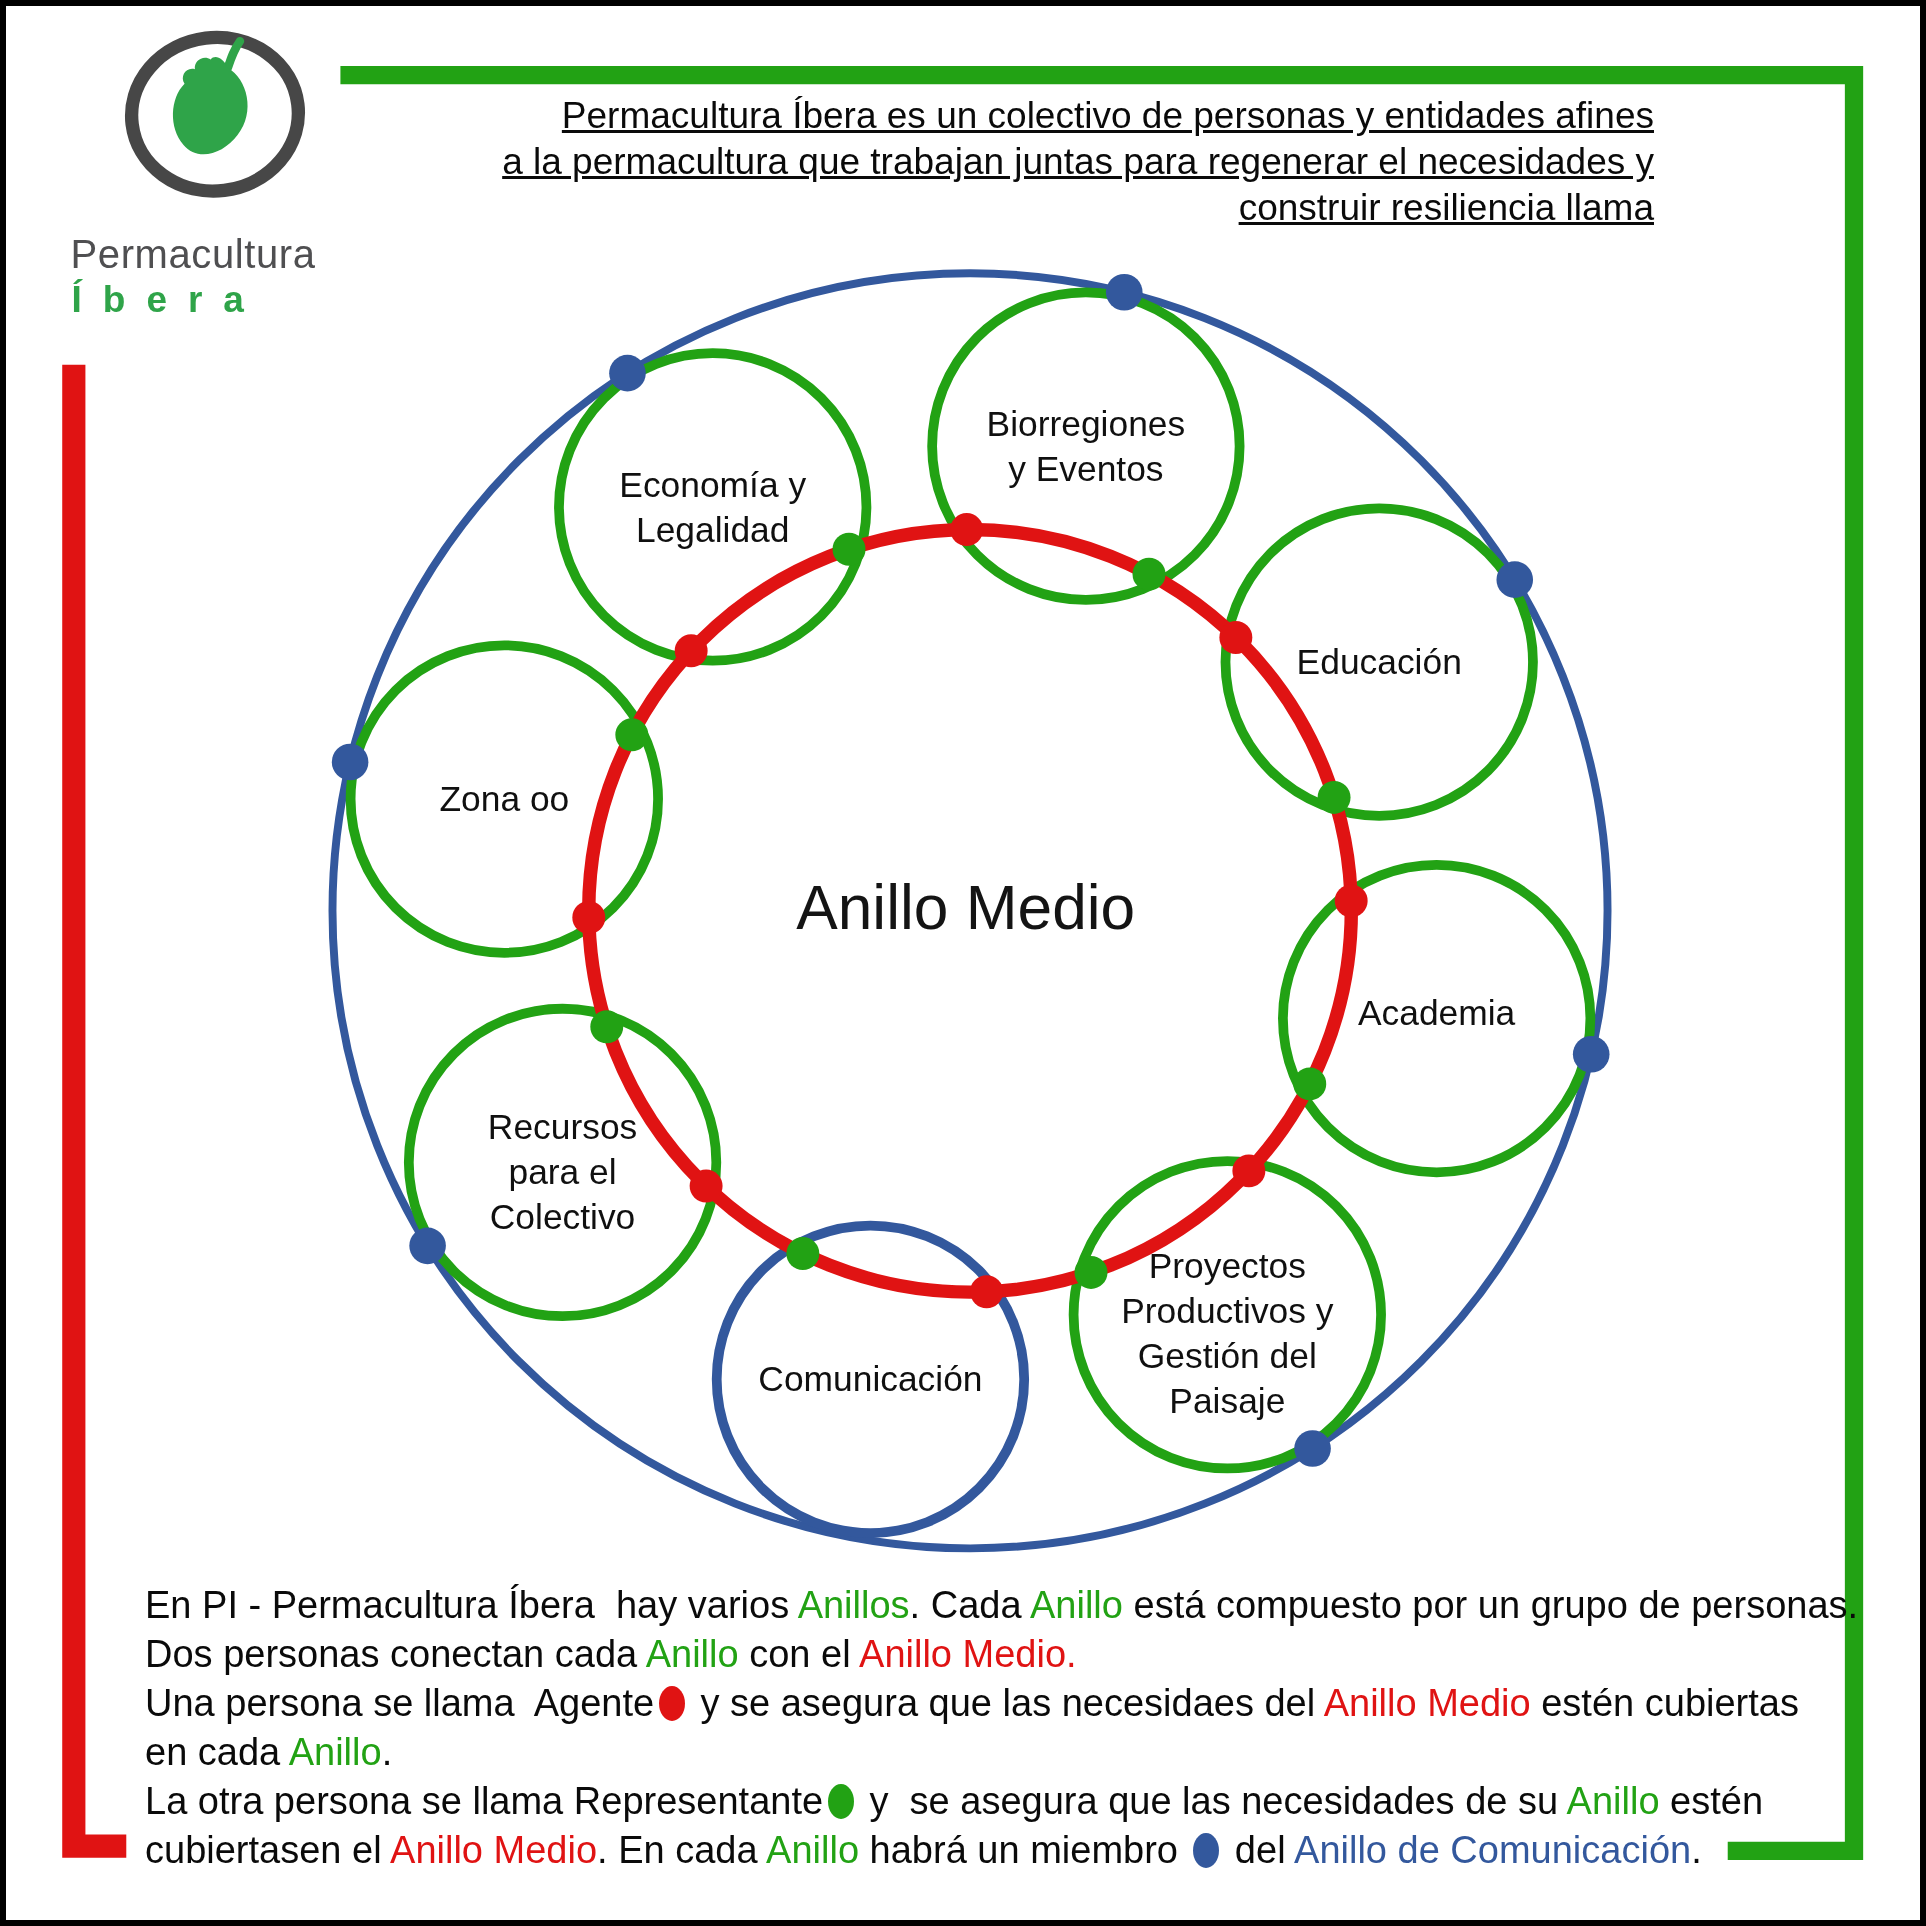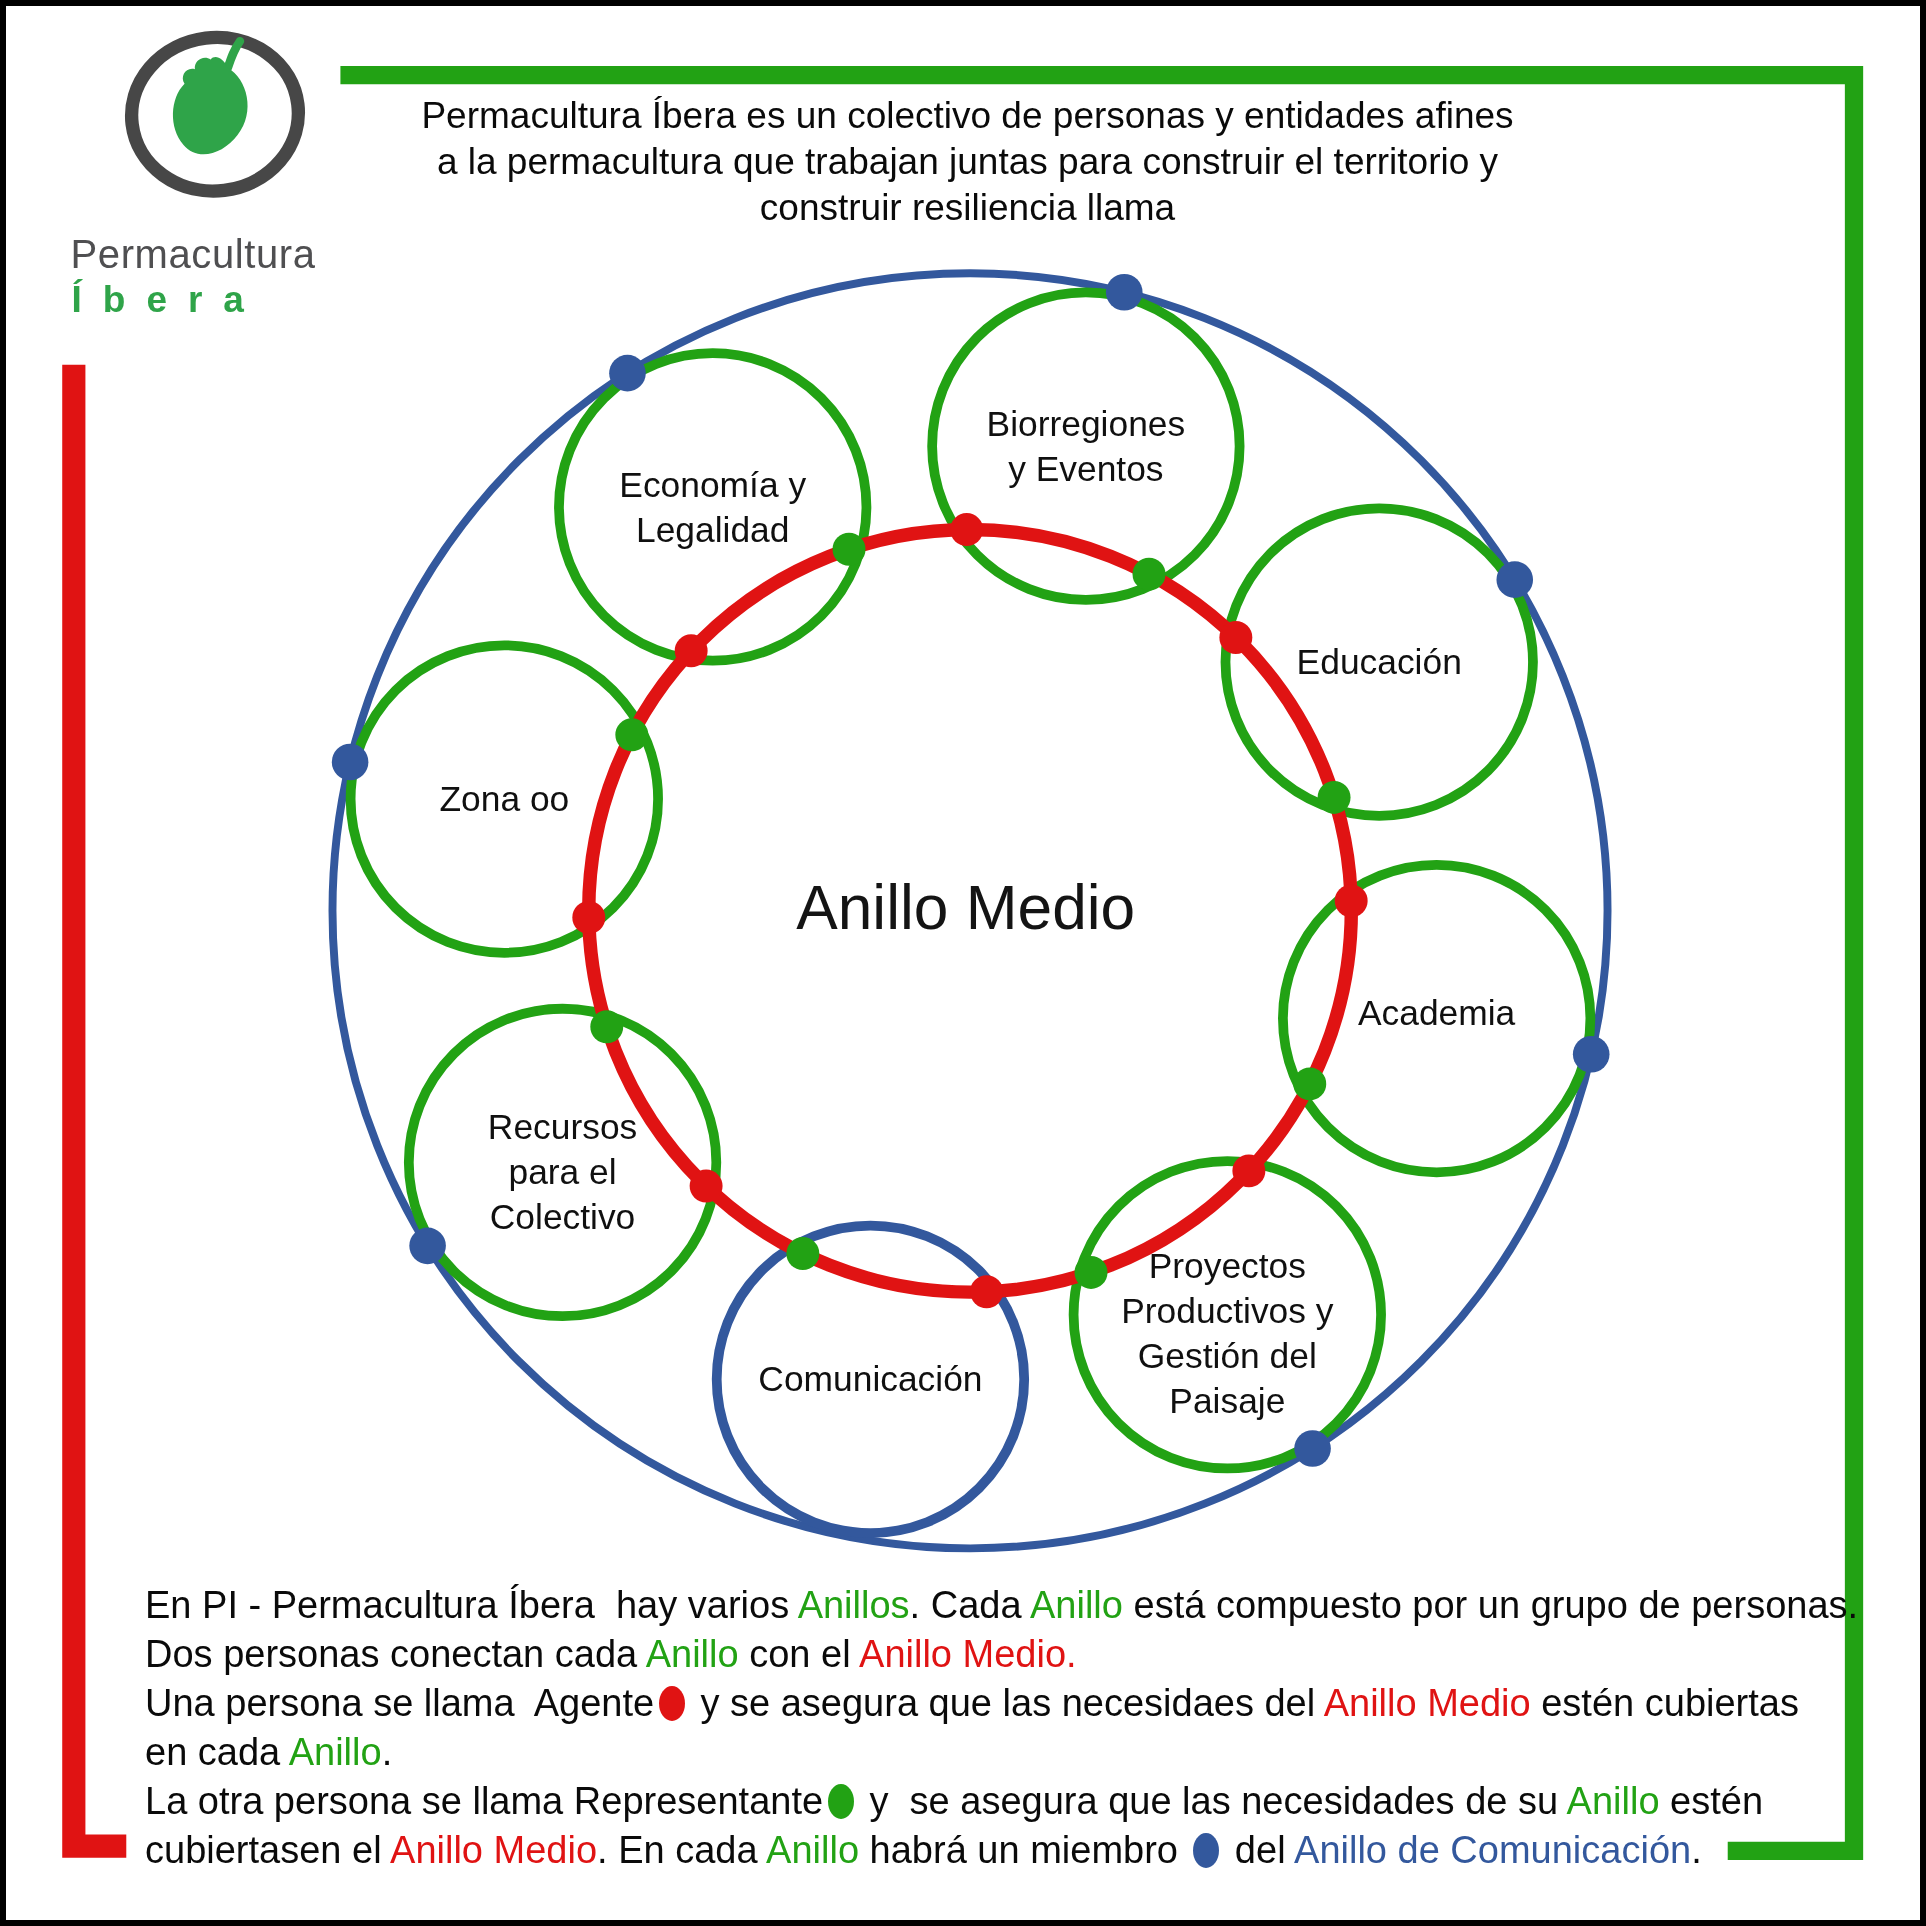--- a/index.html
+++ b/index.html
@@ -20,21 +20,21 @@
     font-size:40px;color:var(--logo-text);letter-spacing:0.6px;
   }
   .logo-sub{
     position:absolute;left:1px;top:267px;width:287px;
     font-size:37px;font-weight:bold;color:var(--logo-leaf);letter-spacing:21px;
   }
 
   
   .intro{
     position:absolute;left:281px;top:93px;width:1373px;
-    text-align:center;font-size:37px;line-height:46px;color:var(--ink);
+    text-align:right;font-size:37px;line-height:46px;color:var(--ink);text-decoration:underline;
   }
 
   
   #diagram{position:absolute;left:0;top:0;width:1926px;height:1926px;}
   .bracket-green{stroke:var(--green);stroke-width:30;fill:none;}
   .bracket-red{stroke:var(--red);stroke-width:38;fill:none;}
   .center-label{
     font-family:"Liberation Sans",sans-serif;
     font-size:102px;fill:#141414;text-anchor:middle;
   }
@@ -78,21 +78,21 @@
              C 122 96 132 80 147 84
              C 145 70 161 60 173 68
              C 179 60 193 64 201 82 Z" fill="var(--logo-leaf)"></path>
   </svg>
   <div class="logo-title">Permacultura</div>
   <div class="logo-sub">Íbera</div>
 </div>
 
 <div class="intro">
   <div>Permacultura Íbera es un colectivo de personas y entidades afines</div>
-  <div>a la permacultura que trabajan juntas para construir el territorio y</div>
+  <div>a la permacultura que trabajan juntas para regenerar el necesidades y</div>
   <div>construir resiliencia llama</div>
 </div>
 
 <svg id="diagram" viewBox="0 0 3157 3157">
   <path class="bracket-green" d="M 558 123 H 3039 V 3034 H 2832"></path>
   <path class="bracket-red" d="M 121 598 V 3026 H 207"></path>
   <g id="diagram-g">
       <circle cx="1590" cy="1493" r="1045" fill="none" stroke="#33589D" stroke-width="13"></circle>
       <circle cx="1168.2198074477435" cy="830.9377150368846" r="252" fill="none" stroke="#22A214" stroke-width="16"></circle>
       <circle cx="1779.9086880457394" cy="731.3178548733428" r="252" fill="none" stroke="#22A214" stroke-width="16"></circle>

